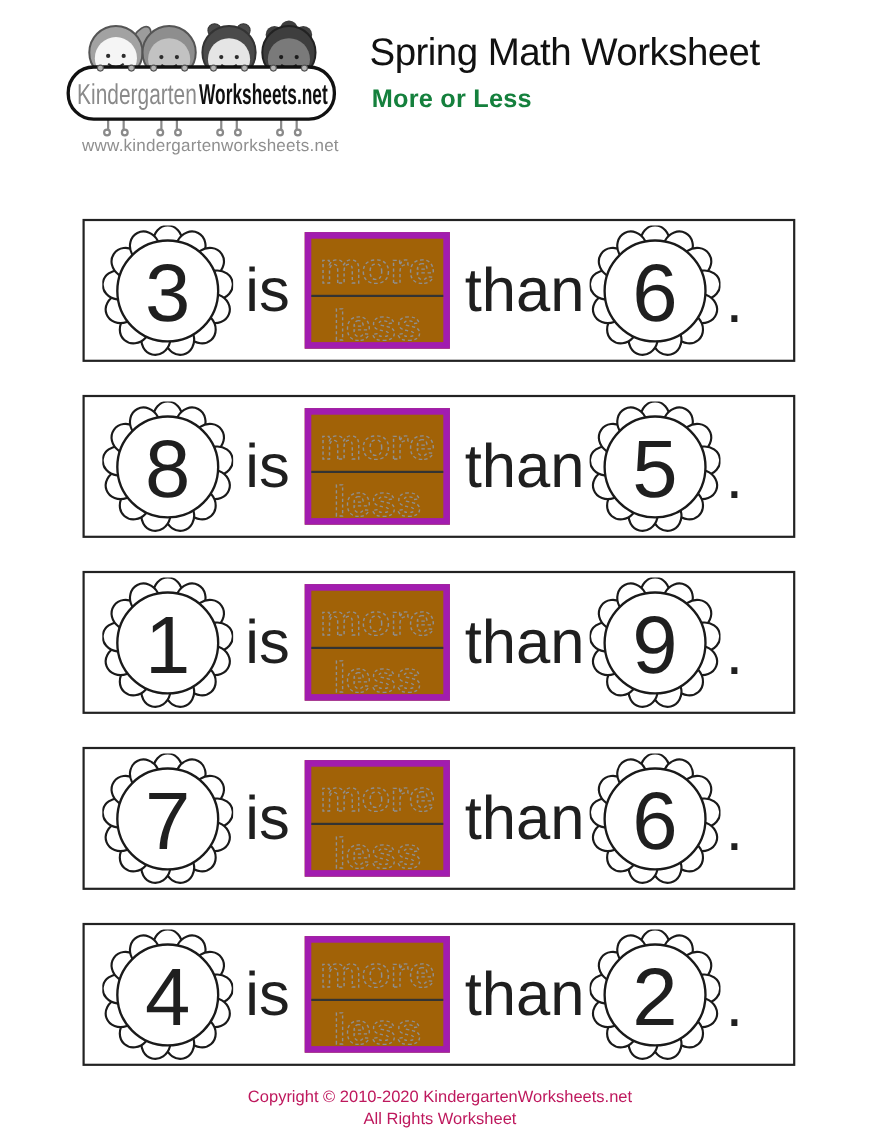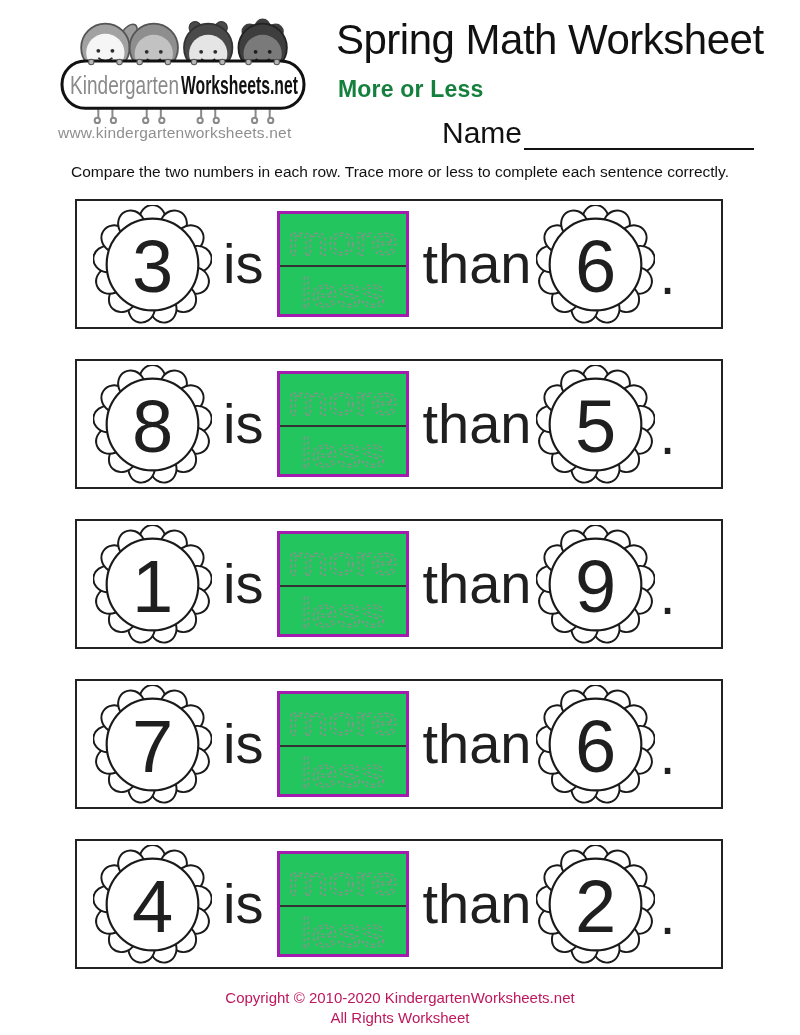--- a/index.html
+++ b/index.html
@@ -3,25 +3,25 @@
 <meta charset="utf-8">
 <style>
   html,body{margin:0;padding:0;background:#fff;}
   .page{
     position:relative;width:800px;height:1035px;background:#fff;overflow:hidden;
     font-family:"Liberation Sans", sans-serif;color:#1a1a1a;
   }
   
   .logo-svg{position:absolute;left:60px;top:14px;width:246px;height:114px;}
   .site-url{
-    position:absolute;left:58px;top:124px;width:250px;text-align:left;
+    position:absolute;left:58px;top:124px;width:250px;text-align:right;
     font-size:15.5px;color:#8f8f8f;letter-spacing:.2px;
   }
   .title{
-    position:absolute;left:336px;top:16px;font-size:42px;color:#111;
+    position:absolute;left:336px;top:28px;font-size:35px;color:#111;
     letter-spacing:-.5px;white-space:nowrap;
   }
   .subtitle{
     position:absolute;left:338px;top:76px;font-size:23px;font-weight:700;color:#15803d;
     letter-spacing:.2px;
   }
   .name-block{position:absolute;left:442px;top:116px;font-size:30px;color:#111;white-space:nowrap;}
   .name-line{
     display:inline-block;width:230px;height:32px;vertical-align:bottom;
     border-bottom:2.5px solid #111;margin-left:2px;
@@ -42,21 +42,21 @@
     font-family:"Liberation Sans", sans-serif;font-size:76px;fill:#1f1f1f;
     text-anchor:middle;dominant-baseline:central;font-weight:400;
   }
   .fl-left{margin-left:16px;}
   .fl-right{margin-left:5px;}
   .w{font-size:56px;color:#1f1f1f;line-height:1;white-space:nowrap;}
   .w-is{margin-left:11px;}
   .w-than{margin-left:13px;}
   .trace-box{
     box-sizing:border-box;margin-left:14px;width:132px;height:106px;
-    border:3px solid #a21caf;flex:0 0 auto;background:#22c55e;
+    border:6px solid #a21caf;flex:0 0 auto;background:#a16207;font-weight:bold;
   }
   .cell{box-sizing:border-box;height:51px;display:flex;align-items:center;justify-content:center;}
   .cell-bottom{border-top:2px solid #333;}
   .tsvg{width:126px;height:47px;display:block;}
   .ttext{
     font-family:"Liberation Sans", sans-serif;font-size:41px;
     fill:none;stroke:#8f8f8f;stroke-width:1.25;stroke-dasharray:3 2.4;
     text-anchor:middle;
   }
   .period{font-size:58px;color:#1f1f1f;line-height:1;align-self:flex-end;margin:0 0 24px 4px;}
@@ -166,25 +166,21 @@
       <circle cx="187" cy="47" r="2.7"></circle>
         <circle cx="215" cy="47" r="2.7"></circle>
     </g>
     <text x="10" y="79" font-size="26" fill="#8a8a8a" textLength="108" lengthAdjust="spacingAndGlyphs">Kindergarten</text>
     <text x="120" y="79" font-size="26" font-weight="700" fill="#111" textLength="116" lengthAdjust="spacingAndGlyphs">Worksheets.net</text>
   </svg>
   <div class="site-url">www.kindergartenworksheets.net</div>
 
   <div class="title">Spring Math Worksheet</div>
   <div class="subtitle">More or Less</div>
-  <div class="name-block">
-    <span>Name</span><span class="name-line"></span>
-  </div>
-
-  <div class="instructions">Compare the two numbers in each row. Trace more or less to complete each sentence correctly.</div>
+
 
   <div class="rows">
 
     <div class="prow">
       <svg class="flower fl-left" viewBox="0 0 122 122">
         <use href="#petal-ring"></use>
           <circle class="fc" cx="61" cy="61" r="47"></circle>
         <text class="fn" x="61" y="63">3</text>
       </svg>
       <span class="w w-is">is</span>

